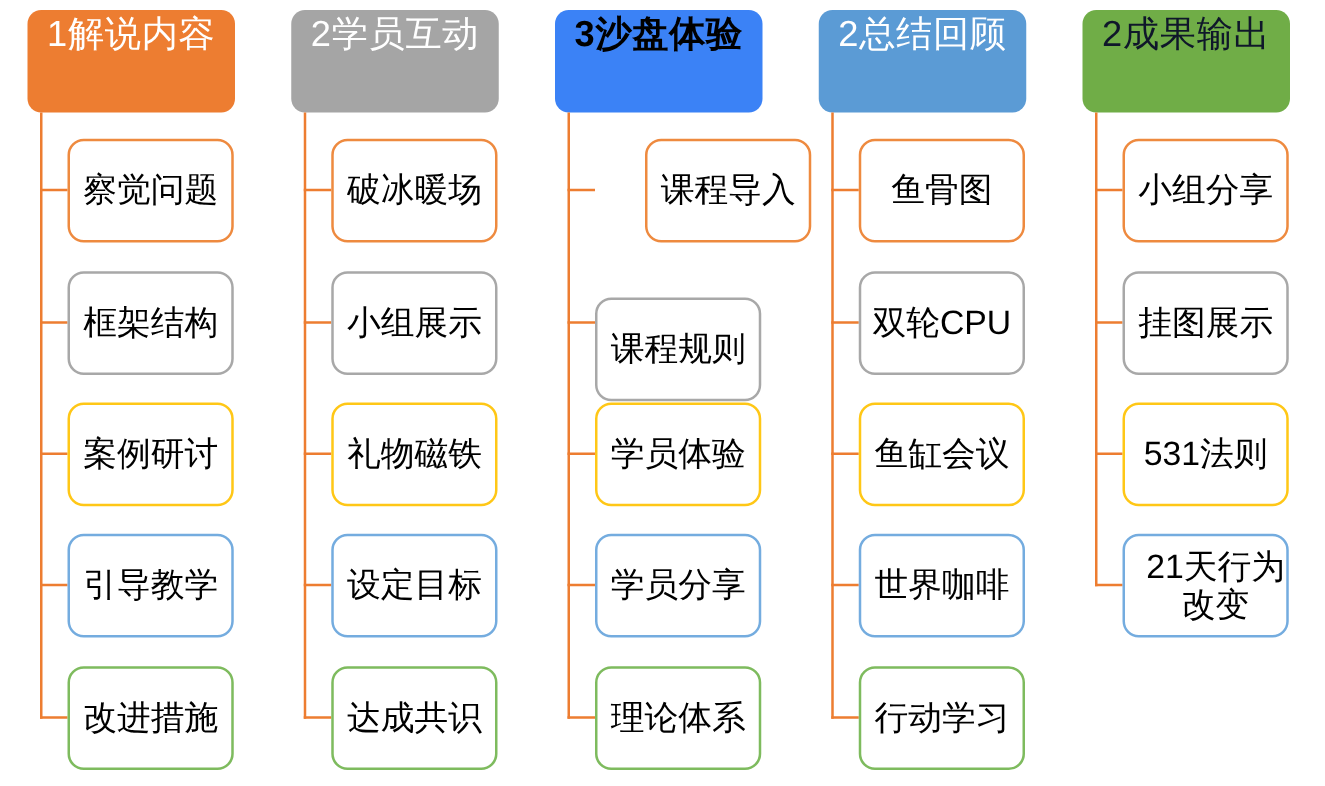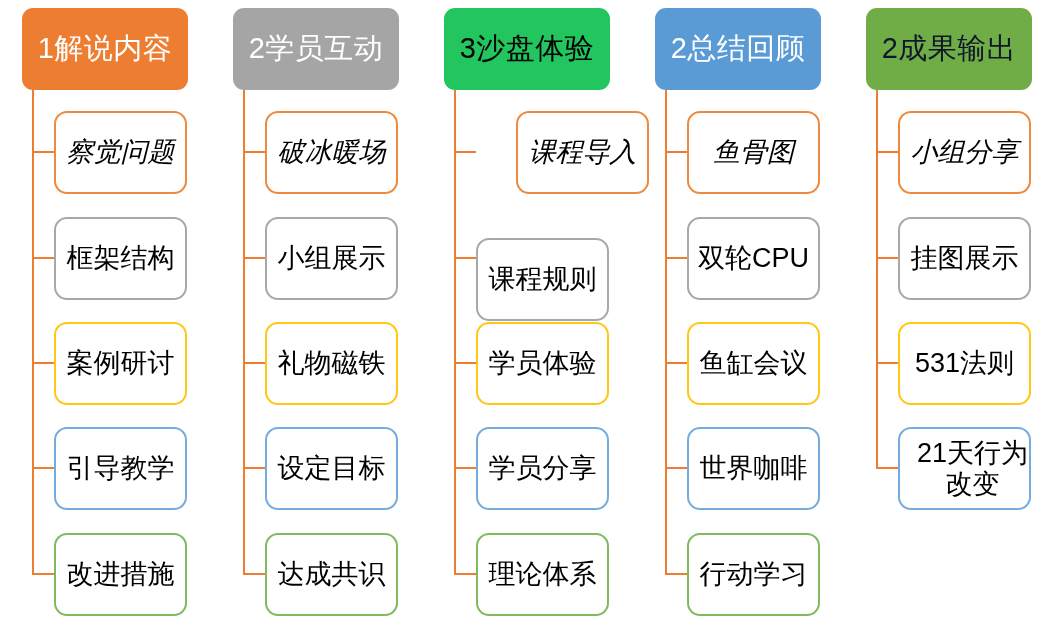--- a/index.html
+++ b/index.html
@@ -5,31 +5,31 @@
   html,body{margin:0;padding:0;background:#ffffff;}
   body{font-family:"Liberation Sans","DejaVu Sans",sans-serif;}
   #canvas{position:relative;width:1060px;height:629px;background:#ffffff;overflow:hidden;}
   .col{position:absolute;top:0;width:166px;height:629px;}
   .col-1{left:22px;}
   .col-2{left:233px;}
   .col-3{left:444px;}
   .col-4{left:655px;}
   .col-5{left:866px;}
   .hdr{position:absolute;left:0;top:8px;width:166px;height:82px;border-radius:11px;
-       display:flex;align-items:center;justify-content:center;}
+       display:flex;justify-content:center;}
   .hdr span{font-size:29px;letter-spacing:0.5px;}
   .vline{position:absolute;left:10px;top:90px;width:2px;}
   .vl-long{height:485px;}
   .vl-short{height:379px;}
   .branch{position:absolute;left:10px;width:22px;height:2px;}
   .b-r1{top:151px;} .b-r2{top:257px;} .b-r3{top:362px;} .b-r4{top:467px;} .b-r5{top:573px;}
   .step{position:absolute;left:32px;width:133px;height:83px;background:#ffffff;
         border:2px solid #ccc;border-radius:13px;box-sizing:border-box;
         display:flex;align-items:center;justify-content:center;}
-  .r1{top:111px;font-style:italic;} .r2{top:217px;} .r3{top:322px;} .r4{top:427px;} .r5{top:533px;}
+  .r1{top:111px;} .r2{top:217px;} .r3{top:322px;} .r4{top:427px;} .r5{top:533px;}
   .step span{font-size:27px;line-height:1.12;color:#000;text-align:center;white-space:pre-line;}
 </style>
 </head>
 <body>
 
 <div id="canvas">
 
   <div class="col col-1">
     <div class="hdr" style="background-color: rgb(237, 125, 49); color: rgb(255, 255, 255);">
       <span>1解说内容</span>
@@ -78,21 +78,21 @@
     </div>
     <div class="step r4" style="border-color: rgb(116, 172, 223);">
       <span>设定目标</span>
     </div>
     <div class="step r5" style="border-color: rgb(126, 187, 94);">
       <span>达成共识</span>
     </div>
   </div>
 
   <div class="col col-3">
-    <div class="hdr" style="background-color: #22c55e; color: rgb(0, 0, 0);">
+    <div class="hdr" style="background-color: #3b82f6; color: rgb(0, 0, 0); font-weight: bold;">
       <span>3沙盘体验</span>
     </div>
     <div class="vline vl-long" style="background-color: rgb(237, 125, 49);"></div>
     <div class="branch b-r1" style="background-color: rgb(237, 125, 49);"></div>
     <div class="branch b-r2" style="background-color: rgb(237, 125, 49);"></div>
     <div class="branch b-r3" style="background-color: rgb(237, 125, 49);"></div>
     <div class="branch b-r4" style="background-color: rgb(237, 125, 49);"></div>
     <div class="branch b-r5" style="background-color: rgb(237, 125, 49);"></div>
     <div class="step r1" style="border-color: rgb(238, 138, 63); margin-left: 40px;">
       <span>课程导入</span>

